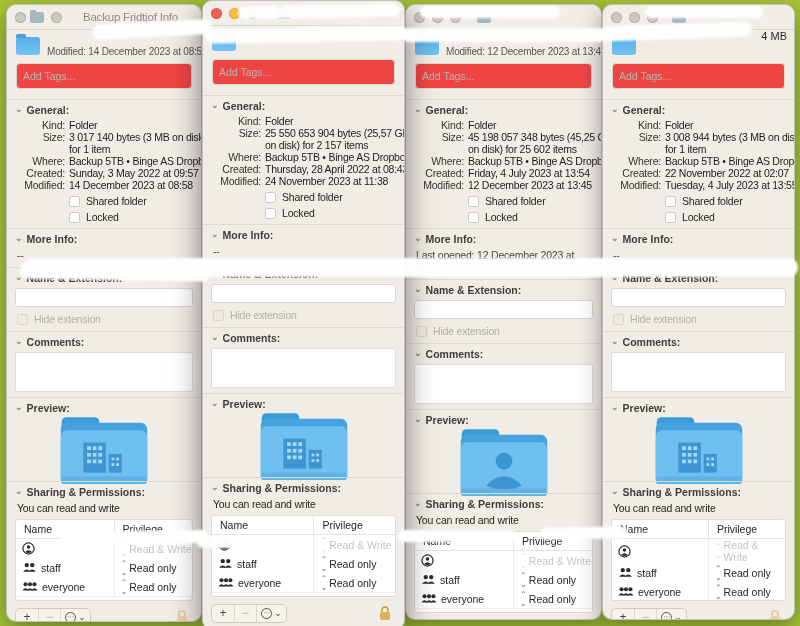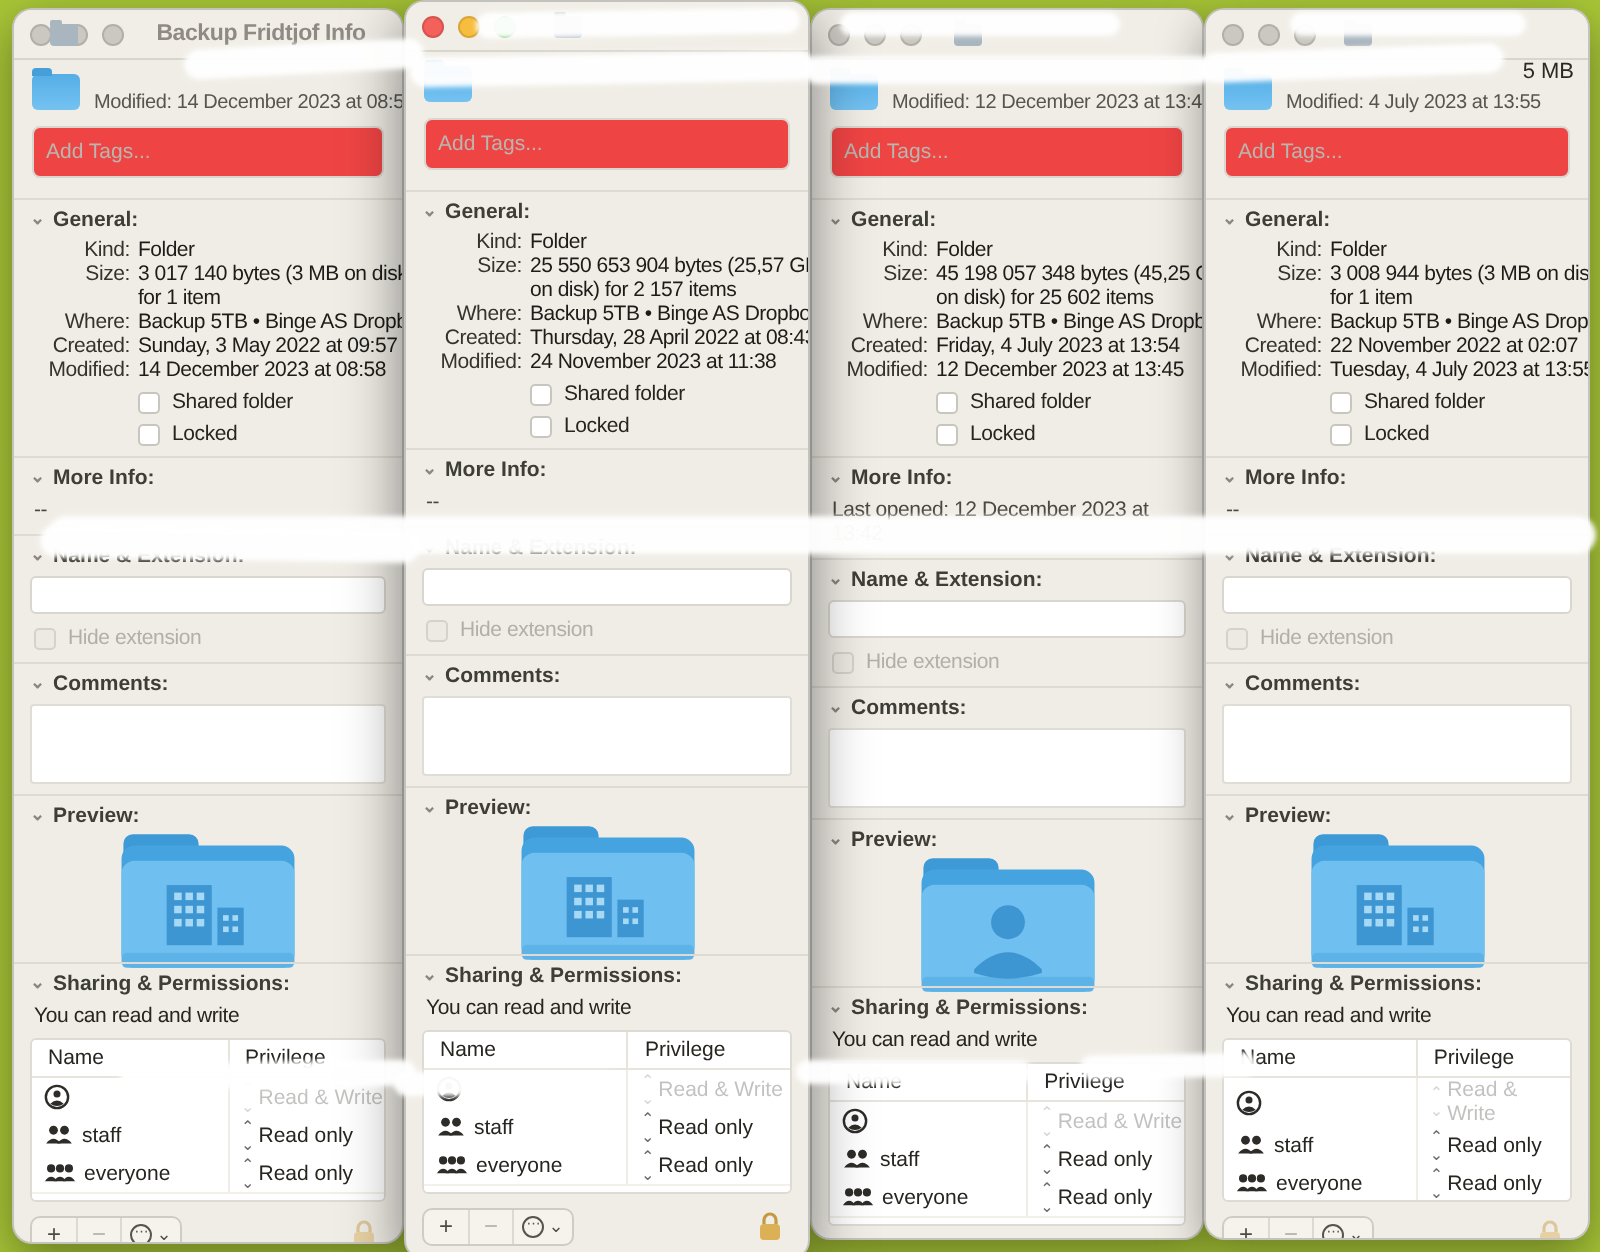--- a/index.html
+++ b/index.html
@@ -23,21 +23,21 @@
     flex:0 0 25px; display:flex; align-items:center; padding:0 8px;
     border-bottom:1px solid #d8d5cd; background:#f1eee7; position:relative;
   }
   .tl-group { display:flex; gap:7px; }
   .tl { width:11px; height:11px; border-radius:50%; border:1px solid rgba(0,0,0,.12); }
   .inactive .tl { background:#cbc8c2; }
   .active .tl-close { background:#f4605a; }
   .active .tl-min   { background:#f6bd3f; }
   .active .tl-zoom  { background:#46c63f; }
   .title-wrap { position:absolute; left:0; right:0; text-align:center; display:flex; justify-content:center; align-items:center; gap:4px; pointer-events:none; }
-  .title-text { font-weight:bold; font-size:11.5px; color:#8f8b84; letter-spacing:-.2px;padding-left:35px; }
+  .title-text { font-weight:normal; font-size:11.5px; color:#8f8b84; letter-spacing:-.2px;padding-left:35px; }
   .mini-folder { width:14px; height:11px; background:#aab6bf; border-radius:2px; position:relative; display:inline-block; }
   .mini-folder::before { content:""; position:absolute; top:-2px; left:0; width:6px; height:3px; background:#aab6bf; border-radius:1px 1px 0 0; }
 
   .head { flex:0 0 30px; display:flex; align-items:center; gap:7px; padding:2px 9px 0 9px; position:relative; }
   .head-folder { width:24px; height:18px; background:linear-gradient(#55aee6,#74c2f1); border-radius:3px; position:relative; flex:0 0 auto; }
   .head-folder::before { content:""; position:absolute; top:-3px; left:0; width:10px; height:4px; background:#469fd9; border-radius:2px 2px 0 0; }
   .head-lines { flex:1; min-width:0; }
   .head-name { height:11px; }
   .head-mod { font-size:10px; color:#57554f; white-space:nowrap; letter-spacing:-.2px; }
   .head-size { position:absolute; right:7px; top:0px; font-size:11px; color:#2a2924; font-weight:normal; }
@@ -685,25 +685,21 @@
         <span class="tl tl-zoom"></span>
       </div>
       <div class="title-wrap">
         <span class="mini-folder"></span>
         <span class="title-text"></span>
       </div>
     </div>
 
     <div class="head">
       <span class="head-folder"></span>
-      <div class="head-lines">
-        <div class="head-name"></div>
-        <div class="head-mod">Modified: 4 July 2023 at 13:55</div>
-      </div>
-      <span class="head-size">5 MB</span>
+      <span class="head-size">4 MB</span>
     </div>
 
     <div class="tags">
       <input type="text" placeholder="Add Tags..." style="">
     </div>
 
     <div class="section">
       <div class="sec-head">
           <span class="chev">⌄</span>
           <span>General:</span>

